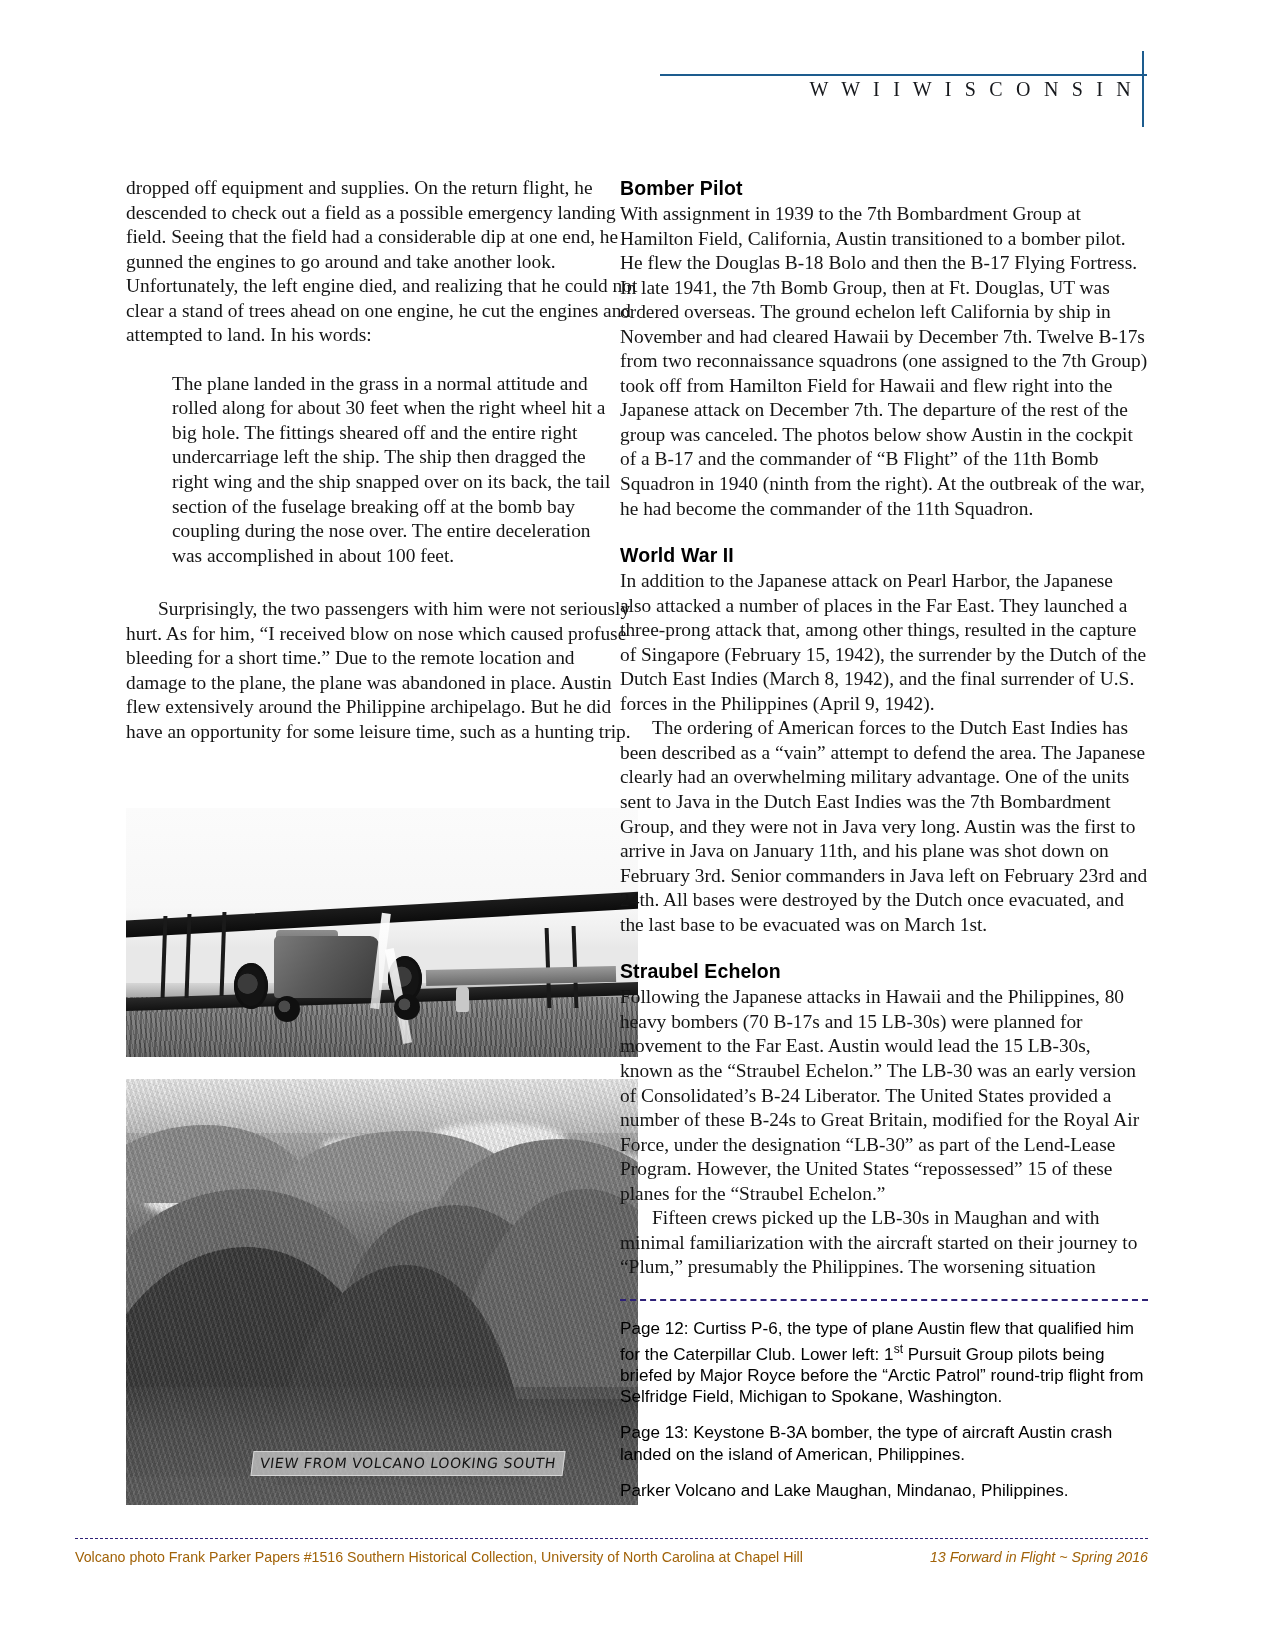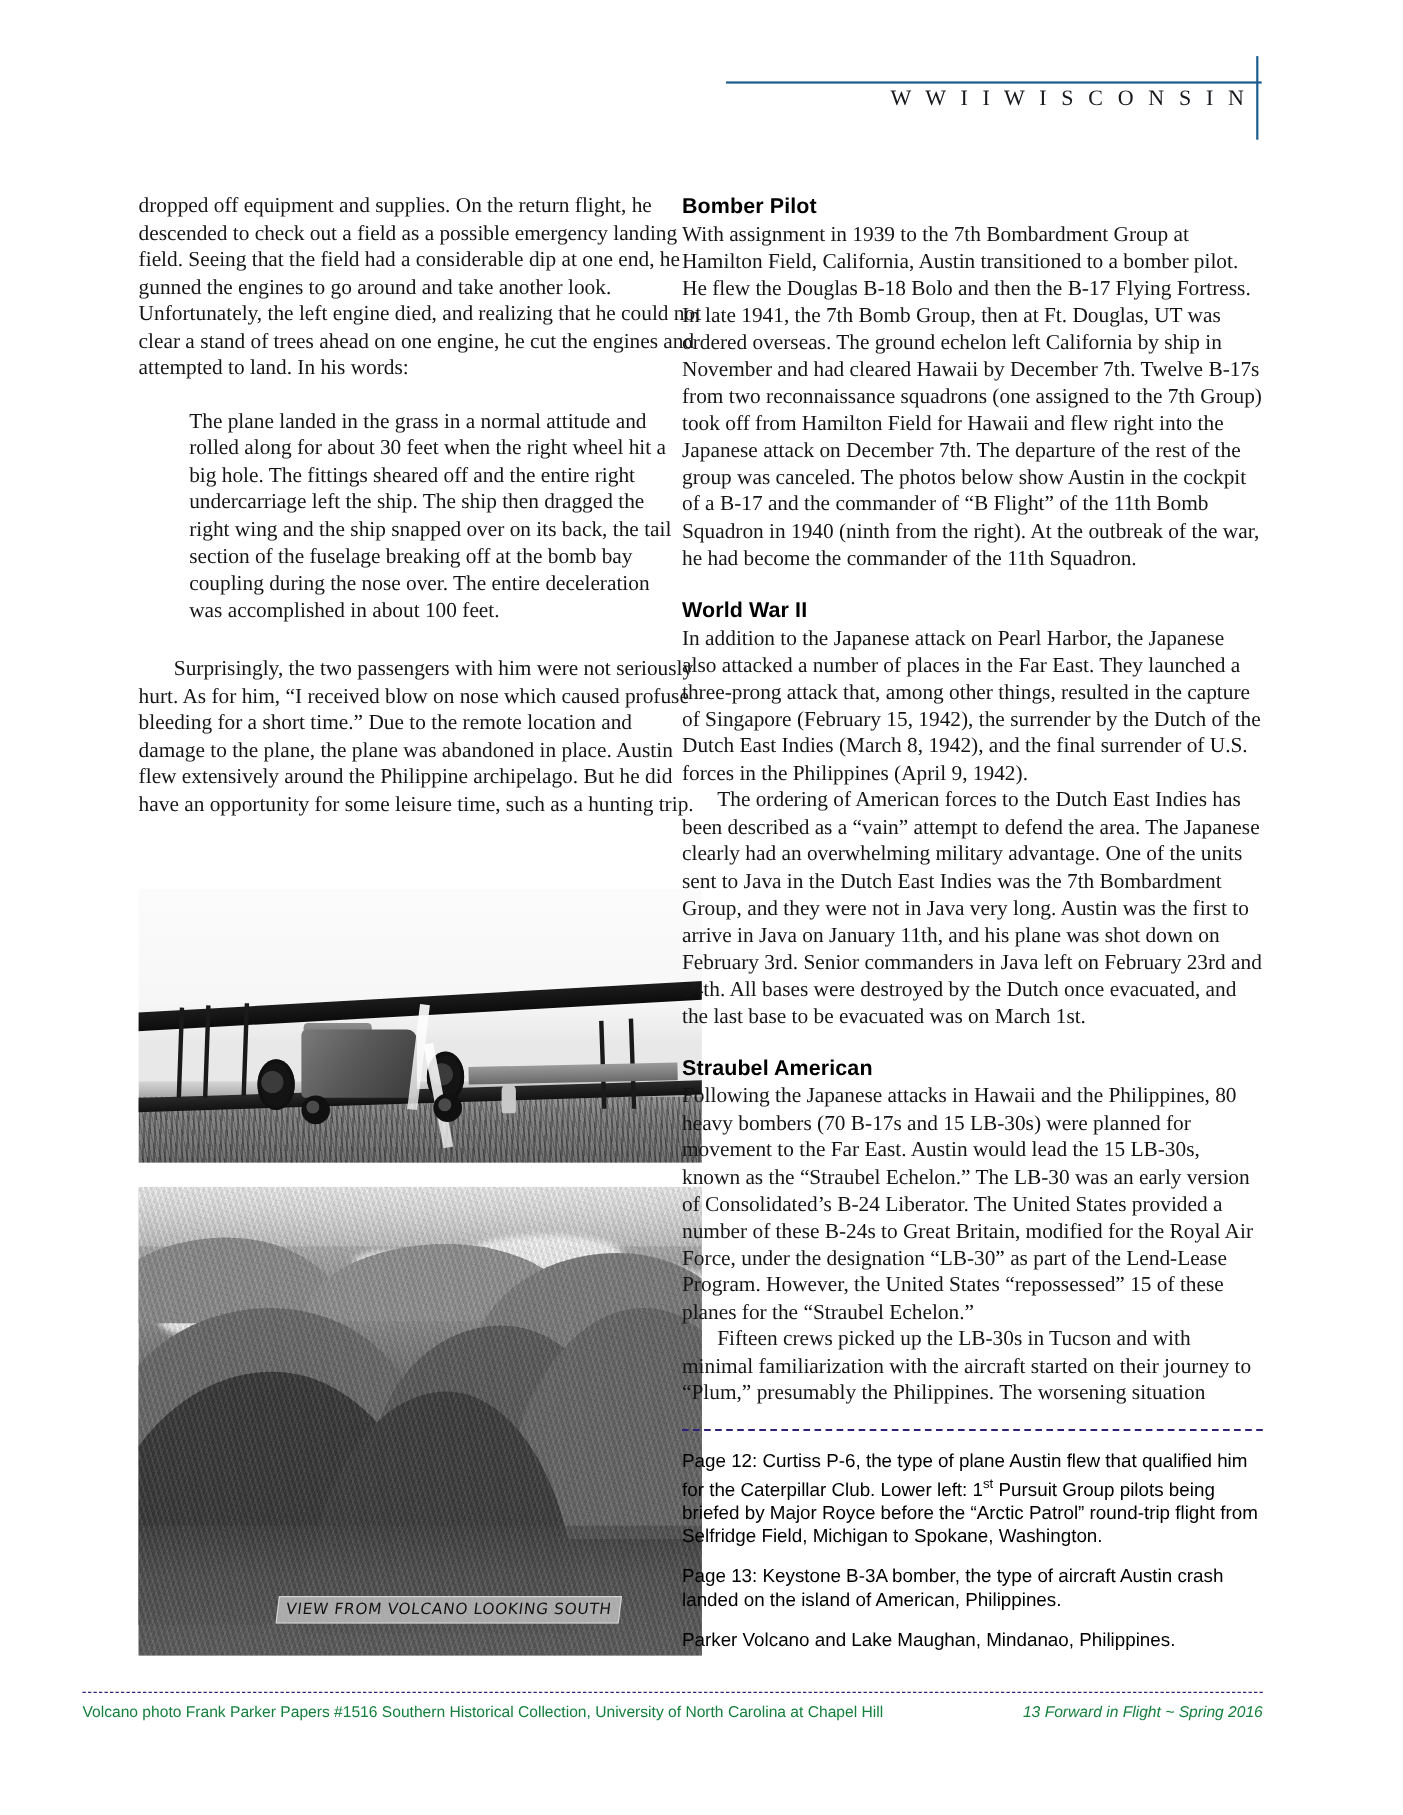--- a/index.html
+++ b/index.html
@@ -287,21 +287,21 @@
     height: 0;
     border-top: 1.6px dashed #2e2077;
   }
   #footer-row {
     margin-top: 10px;
     display: flex;
     justify-content: space-between;
     align-items: baseline;
     font-family: "Liberation Sans", sans-serif;
     font-size: 14.2px;
-    color: #15803d;
+    color: #a16207;
   }
   #footer-credit { white-space: nowrap; }
   #footer-issue { font-style: italic; white-space: nowrap; }
   #footer-issue .pagenum { font-weight: normal; font-style: italic; }
 </style>
 </head>
 <body>
 
 <div id="page-header">
   <div id="header-rule-h"></div>
@@ -384,23 +384,23 @@
     <p class="body-text">With assignment in 1939 to the 7th Bombardment Group at Hamilton Field, California, Austin transitioned to a bomber pilot. He flew the Douglas B-18 Bolo and then the B-17 Flying Fortress. In late 1941, the 7th Bomb Group, then at Ft. Douglas, UT was ordered overseas. The ground echelon left California by ship  in November and had cleared Hawaii by December 7th. Twelve B-17s from two reconnaissance squadrons (one  assigned to the 7th Group) took off from Hamilton Field for Hawaii and flew right into the Japanese attack on December 7th. The departure of the rest of the group was canceled. The photos below show Austin in the cockpit of a B-17 and the commander of “B Flight” of the 11th Bomb Squadron in 1940 (ninth from the right). At the outbreak of the war, he had become the commander of the 11th Squadron.</p>
 
     <div class="gap-sm"></div>
 
     <h2 class="section-heading">World War II</h2>
     <p class="body-text">In addition to the Japanese attack on Pearl Harbor, the Japanese also attacked a number of places in the Far East. They launched a three-prong attack that, among other things, resulted in the capture of Singapore (February 15, 1942), the surrender by the Dutch of the Dutch East Indies (March 8, 1942), and the final surrender of U.S. forces in the Philippines (April 9, 1942).</p>
     <p class="body-text indent-first">The ordering of American forces to the Dutch East Indies has been described as a “vain” attempt to defend the area. The Japanese clearly had an overwhelming military advantage. One of the units sent to Java in the Dutch East Indies was the 7th Bombardment Group, and they were not in Java very long. Austin was the first to arrive in Java on January 11th, and his plane was shot down on February 3rd. Senior commanders in Java left on February 23rd and 24th. All bases were destroyed by the Dutch once evacuated, and the last base to be evacuated was on March 1st.</p>
 
     <div class="gap-sm"></div>
 
-    <h2 class="section-heading">Straubel American</h2>
+    <h2 class="section-heading">Straubel Echelon</h2>
     <p class="body-text">Following the Japanese attacks in Hawaii and the Philippines, 80 heavy bombers (70 B-17s and 15 LB-30s) were planned for movement  to the Far East. Austin would lead the 15 LB-30s, known as the “Straubel Echelon.”  The LB-30 was an early version of Consolidated’s B-24 Liberator. The United States provided a number of these B-24s to Great Britain, modified for the Royal Air Force, under the designation “LB-30” as part of the Lend-Lease Program. However, the United States “repossessed” 15 of these planes for the “Straubel Echelon.”</p>
-    <p class="body-text indent-first">Fifteen crews picked up the LB-30s in Tucson and with minimal familiarization with the aircraft started on their journey to “Plum,” presumably the Philippines. The worsening situation</p>
+    <p class="body-text indent-first">Fifteen crews picked up the LB-30s in Maughan and with minimal familiarization with the aircraft started on their journey to “Plum,” presumably the Philippines. The worsening situation</p>
 
     <div id="caption-divider"></div>
 
     <div id="caption-block">
       <p><span>Page 12: Curtiss P-6, the type of plane Austin flew that qualified him for the Caterpillar Club. Lower left: 1</span><sup>st</sup><span> Pursuit Group pilots being briefed by Major Royce before the “Arctic Patrol” round-trip flight from Selfridge Field, Michigan to Spokane, Washington.</span></p>
       <p>Page 13: Keystone B-3A bomber, the type of aircraft Austin crash landed on the island of American, Philippines.</p>
       <p>Parker Volcano and Lake Maughan, Mindanao, Philippines.</p>
     </div>
 
   </div>

